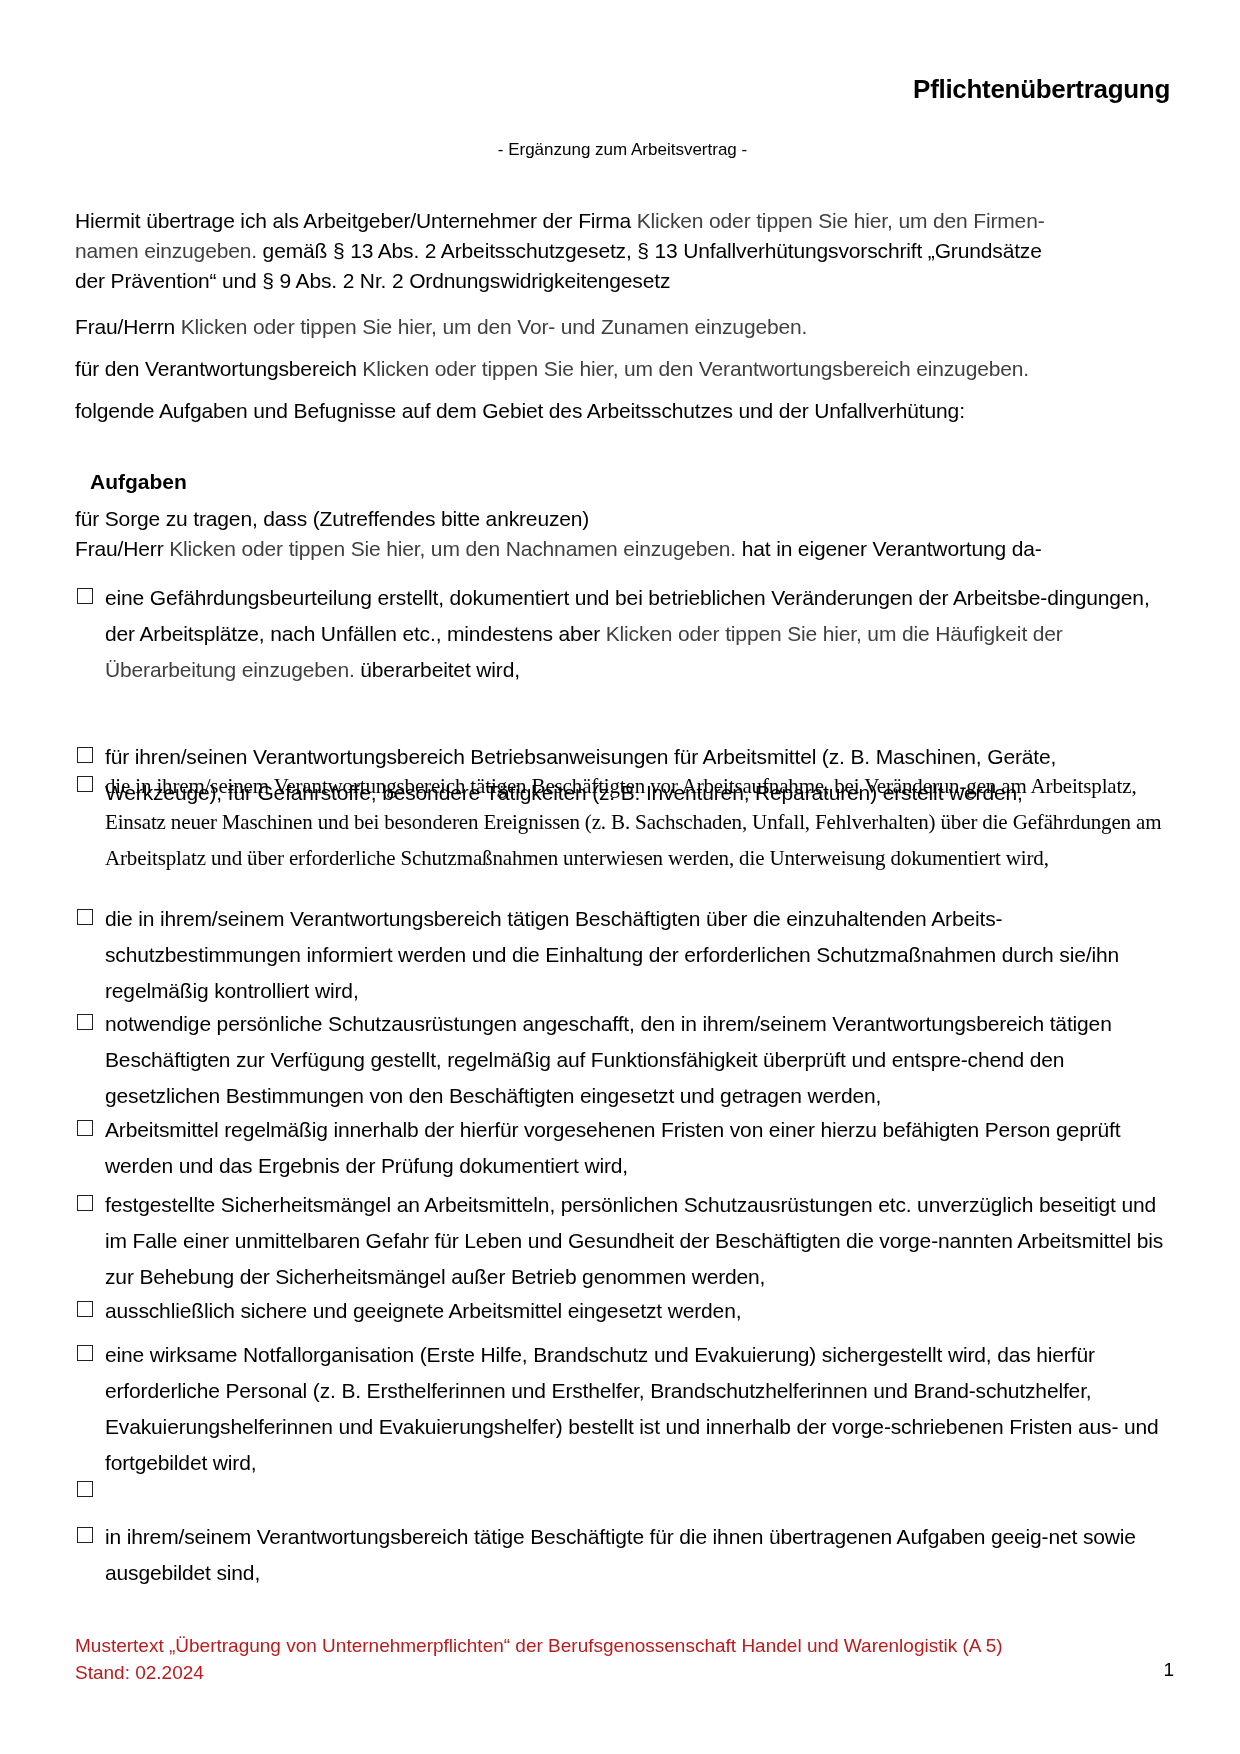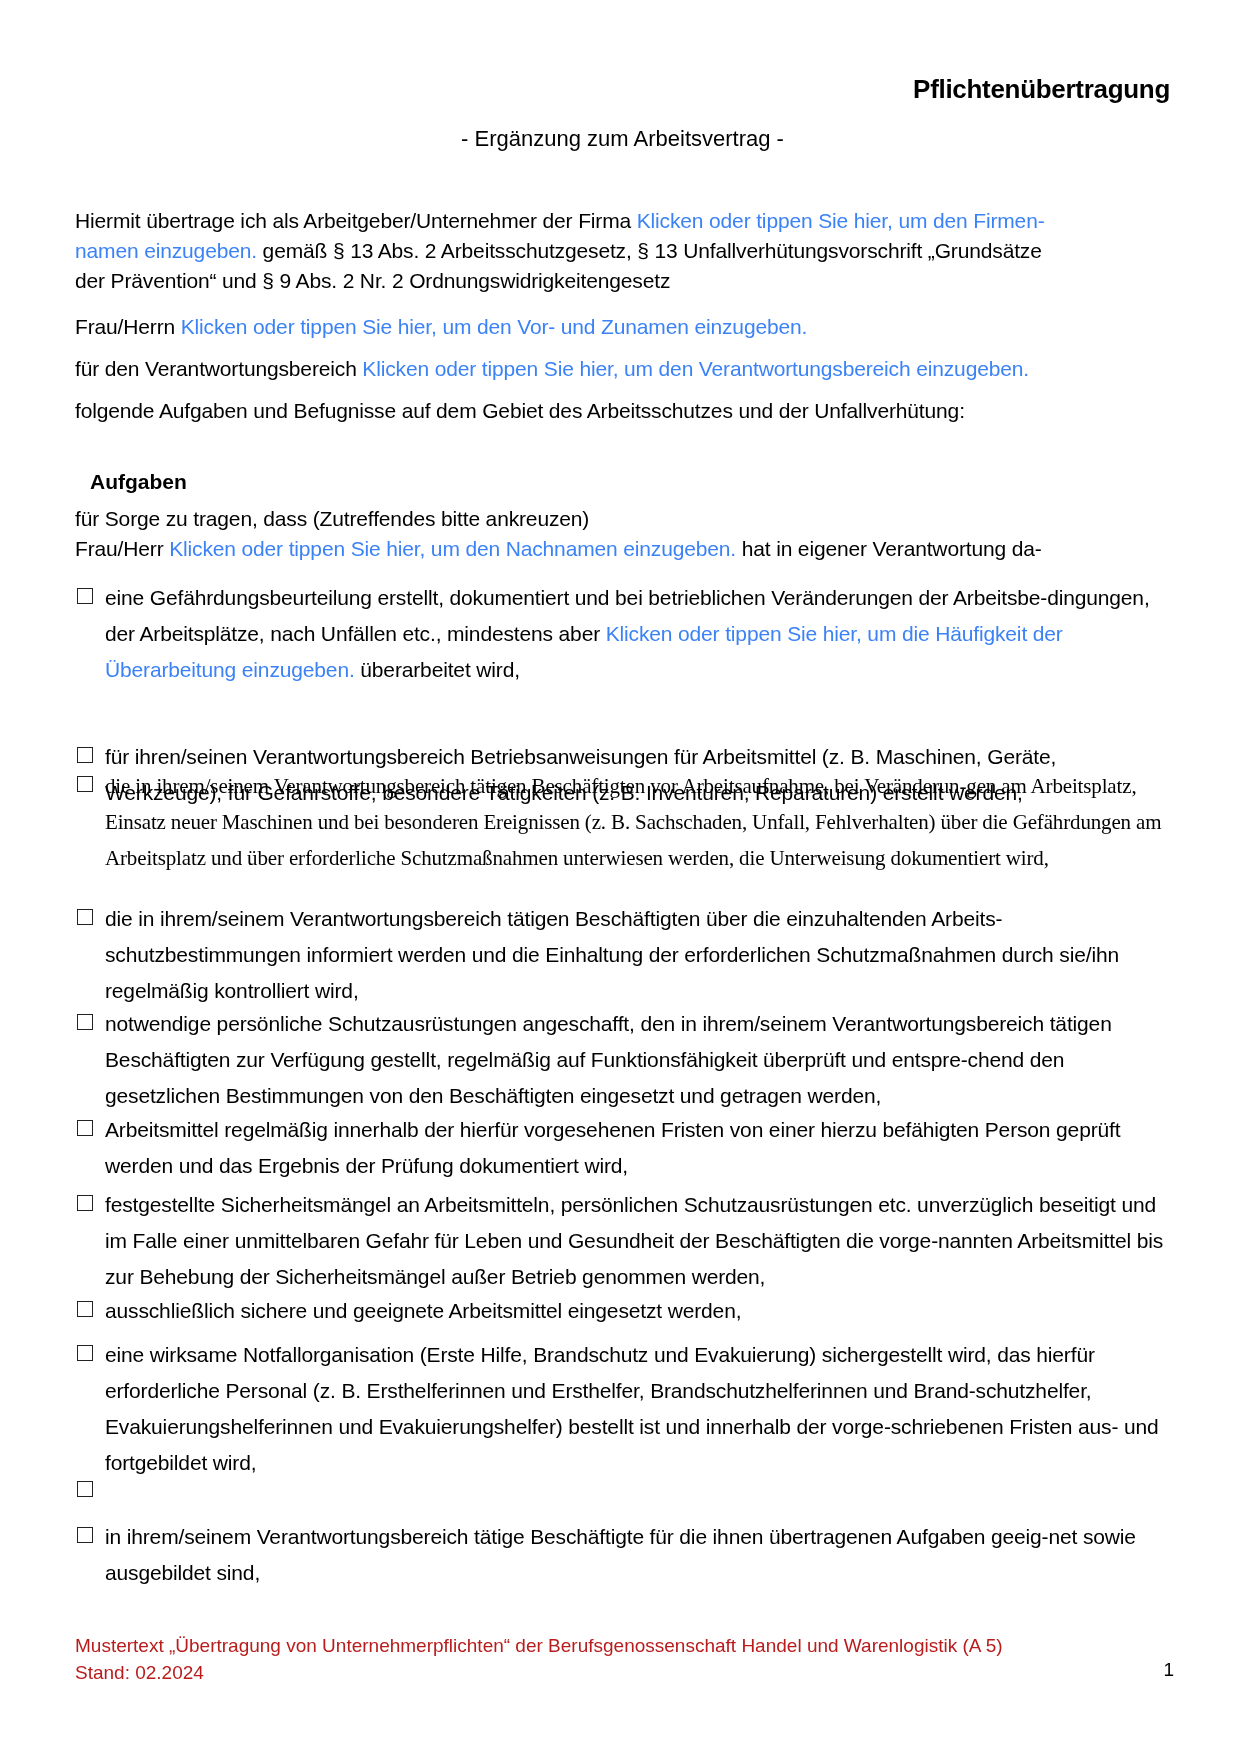--- a/index.html
+++ b/index.html
@@ -26,36 +26,36 @@
       top: 74px;
       left: 0;
       width: 1095px;
       text-align: right;
       font-size: 26px;
       font-weight: bold;
       letter-spacing: -0.3px;
     }
     .subtitle {
       position: absolute;
-      top: 126px;
+      top: 140px;
       left: 0;
       width: 1095px;
       text-align: center;
-      font-size: 22px;
+      font-size: 17px;
     }
     .p {
       position: absolute;
       left: 0;
       width: 1095px;
       font-size: 21px;
       line-height: 30px;
       letter-spacing: -0.15px;
     }
     .placeholder {
-      color: #3b82f6;
+      color: #404040;
     }
     .heading {
       position: absolute;
       left: 0;
       font-size: 21px;
       font-weight: bold;
     }
     .item {
       position: absolute;
       left: 0;

